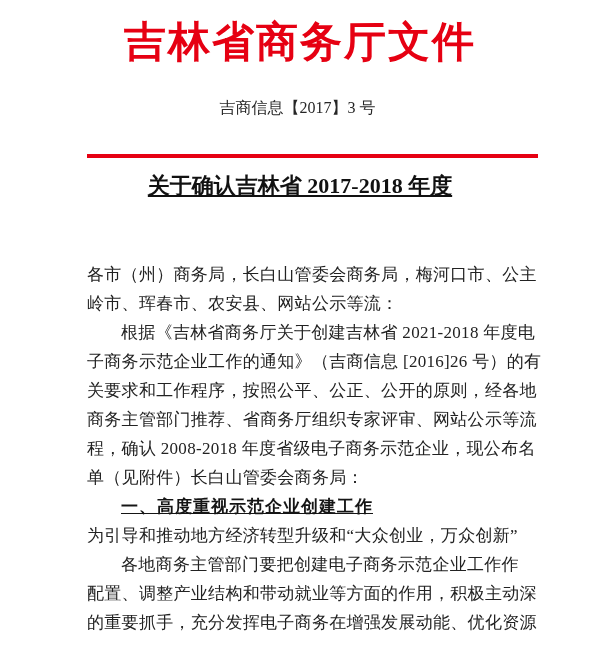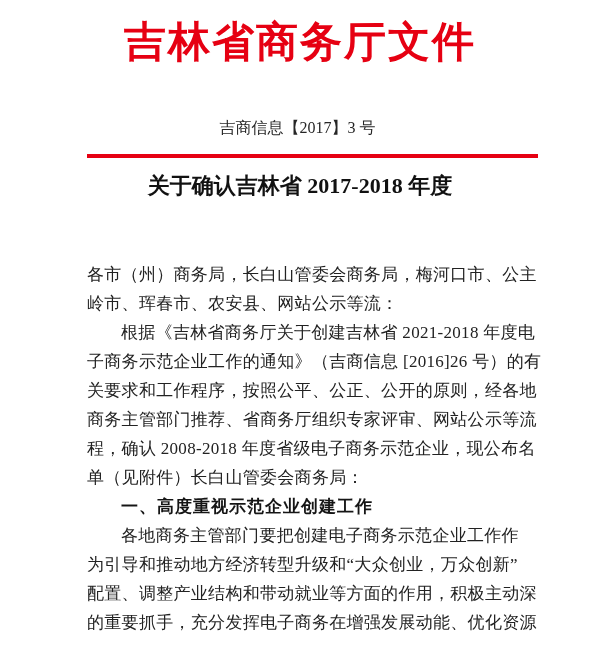--- a/index.html
+++ b/index.html
@@ -20,21 +20,21 @@
     width: 600px;
     text-align: center;
     font-size: 42px;
     line-height: 52px;
     font-weight: bold;
     letter-spacing: 2px;
     font-family: "Liberation Serif", "DejaVu Serif", serif;
   }
   .doc-number {
     position: absolute;
-    top: 116px;
+    top: 96px;
     left: 0;
     width: 595px;
     text-align: center;
     font-size: 16px;
     line-height: 24px;
     color: #262626;
   }
   .red-rule {
     position: absolute;
     top: 154px;
@@ -45,37 +45,39 @@
   .doc-title {
     position: absolute;
     top: 171px;
     left: 0;
     width: 600px;
     text-align: center;
     font-weight: bold;
     font-size: 22px;
     line-height: 30px;
     color: #111;
+    text-decoration: underline;
   }
   .body-text {
     position: absolute;
     top: 260px;
     left: 87px;
     width: 452px;
     font-size: 17px;
     line-height: 29px;
     color: #222;
   }
   .line { white-space: nowrap; letter-spacing: 0.3px; }
   .indent { padding-left: 34px; }
   .heading {
     font-weight: bold;
     font-family: "Liberation Sans", "DejaVu Sans", sans-serif;
     letter-spacing: 1px;
     color: #151515;
+    text-decoration: underline;
   }
 </style>
 </head>
 <body>
 
 <div class="page">
 
   <div class="header-title accent-text" style="color: rgb(230, 0, 18);">吉林省商务厅文件</div>
 
   <div class="doc-number">吉商信息【2017】3 号</div>
@@ -89,19 +91,19 @@
   <div class="body-text">
     <div class="line">各市（州）商务局，长白山管委会商务局，梅河口市、公主</div>
     <div class="line">岭市、珲春市、农安县、网站公示等流：</div>
     <div class="line indent">根据《吉林省商务厅关于创建吉林省 2021-2018 年度电</div>
     <div class="line">子商务示范企业工作的通知》（吉商信息 [2016]26 号）的有</div>
     <div class="line">关要求和工作程序，按照公平、公正、公开的原则，经各地</div>
     <div class="line">商务主管部门推荐、省商务厅组织专家评审、网站公示等流</div>
     <div class="line">程，确认 2008-2018 年度省级电子商务示范企业，现公布名</div>
     <div class="line">单（见附件）长白山管委会商务局：</div>
     <div class="line indent heading">一、高度重视示范企业创建工作</div>
+    <div class="line">为引导和推动地方经济转型升级和“大众创业，万众创新”</div>
     <div class="line indent">各地商务主管部门要把创建电子商务示范企业工作作</div>
-    <div class="line">为引导和推动地方经济转型升级和“大众创业，万众创新”</div>
     <div class="line">配置、调整产业结构和带动就业等方面的作用，积极主动深</div>
     <div class="line">的重要抓手，充分发挥电子商务在增强发展动能、优化资源</div>
   </div>
 
 </div>
 
 </body></html>

